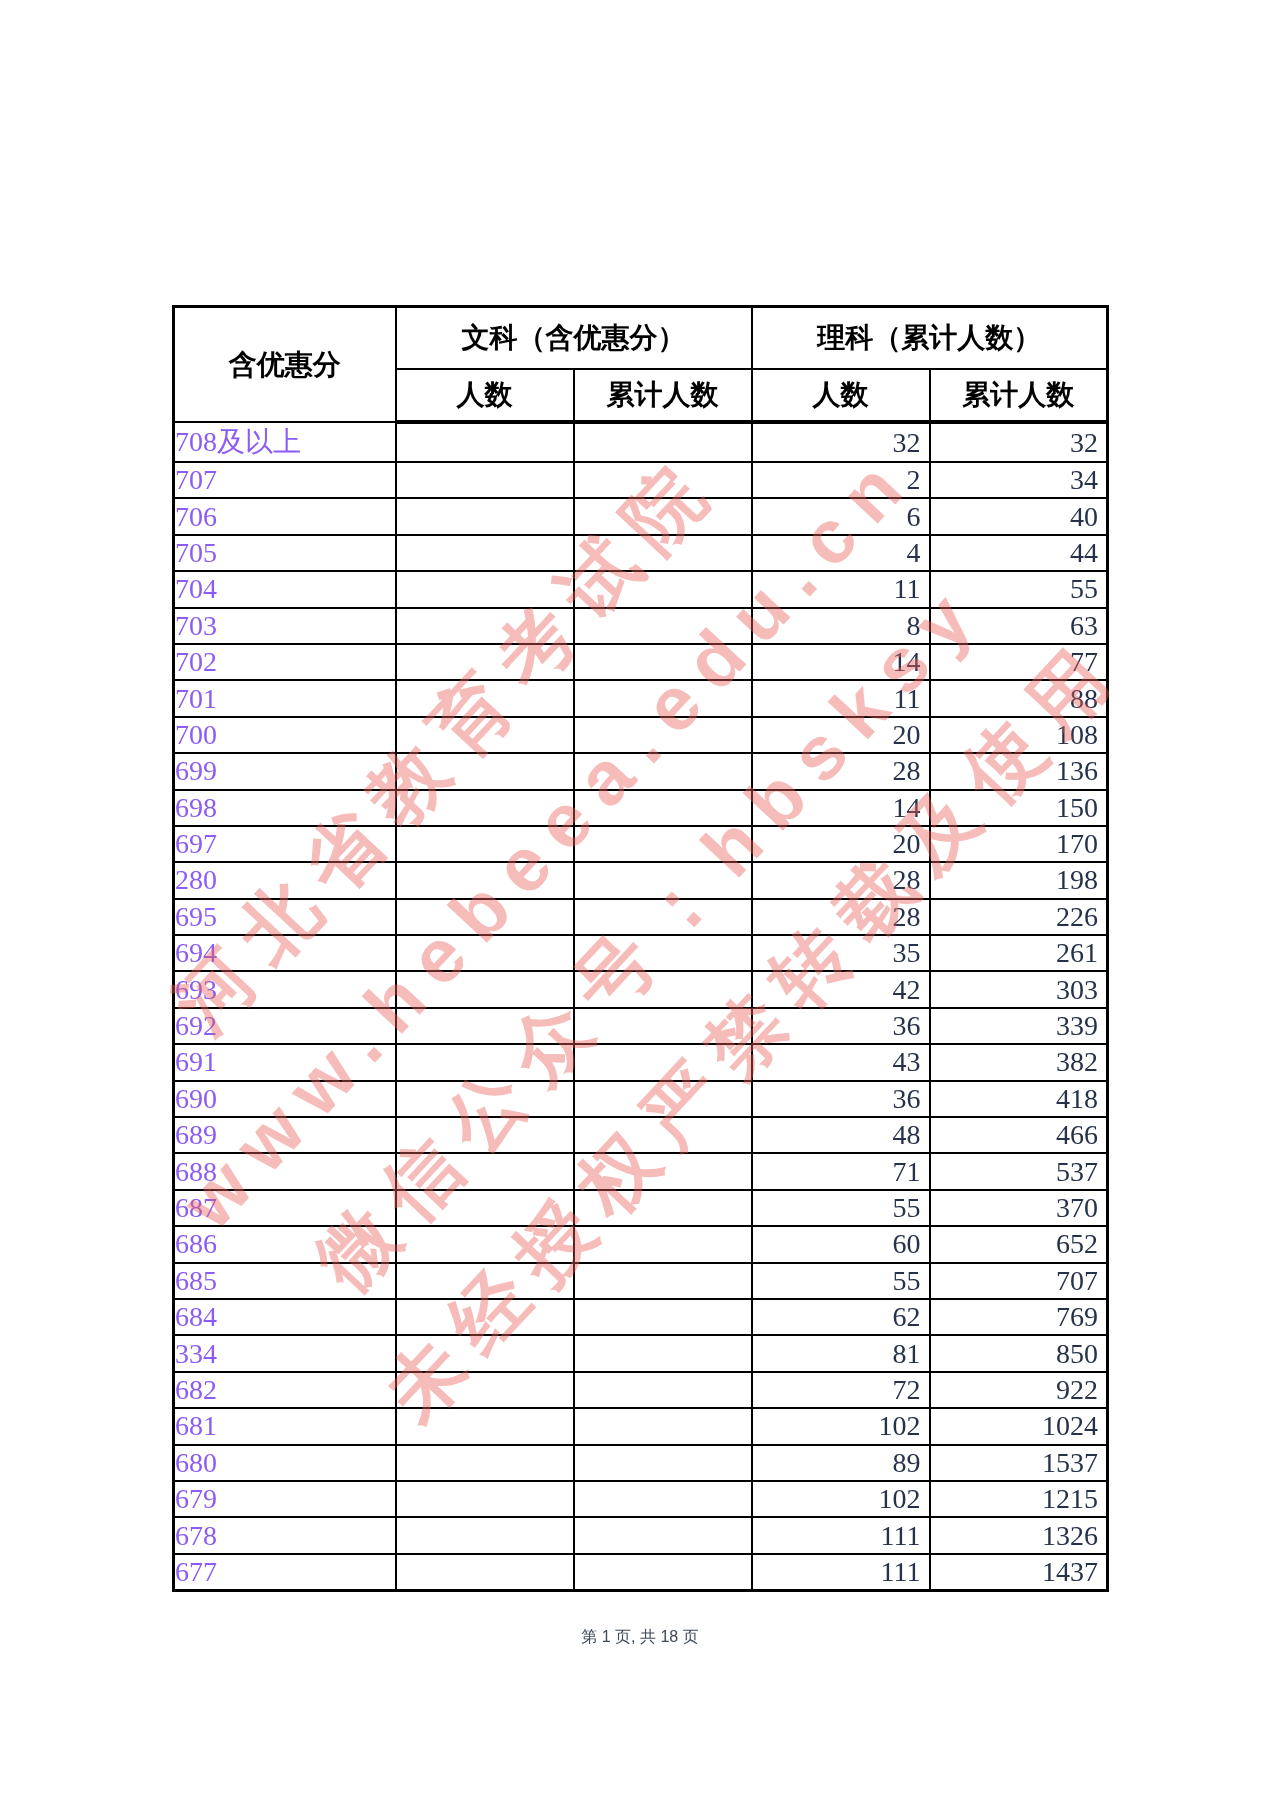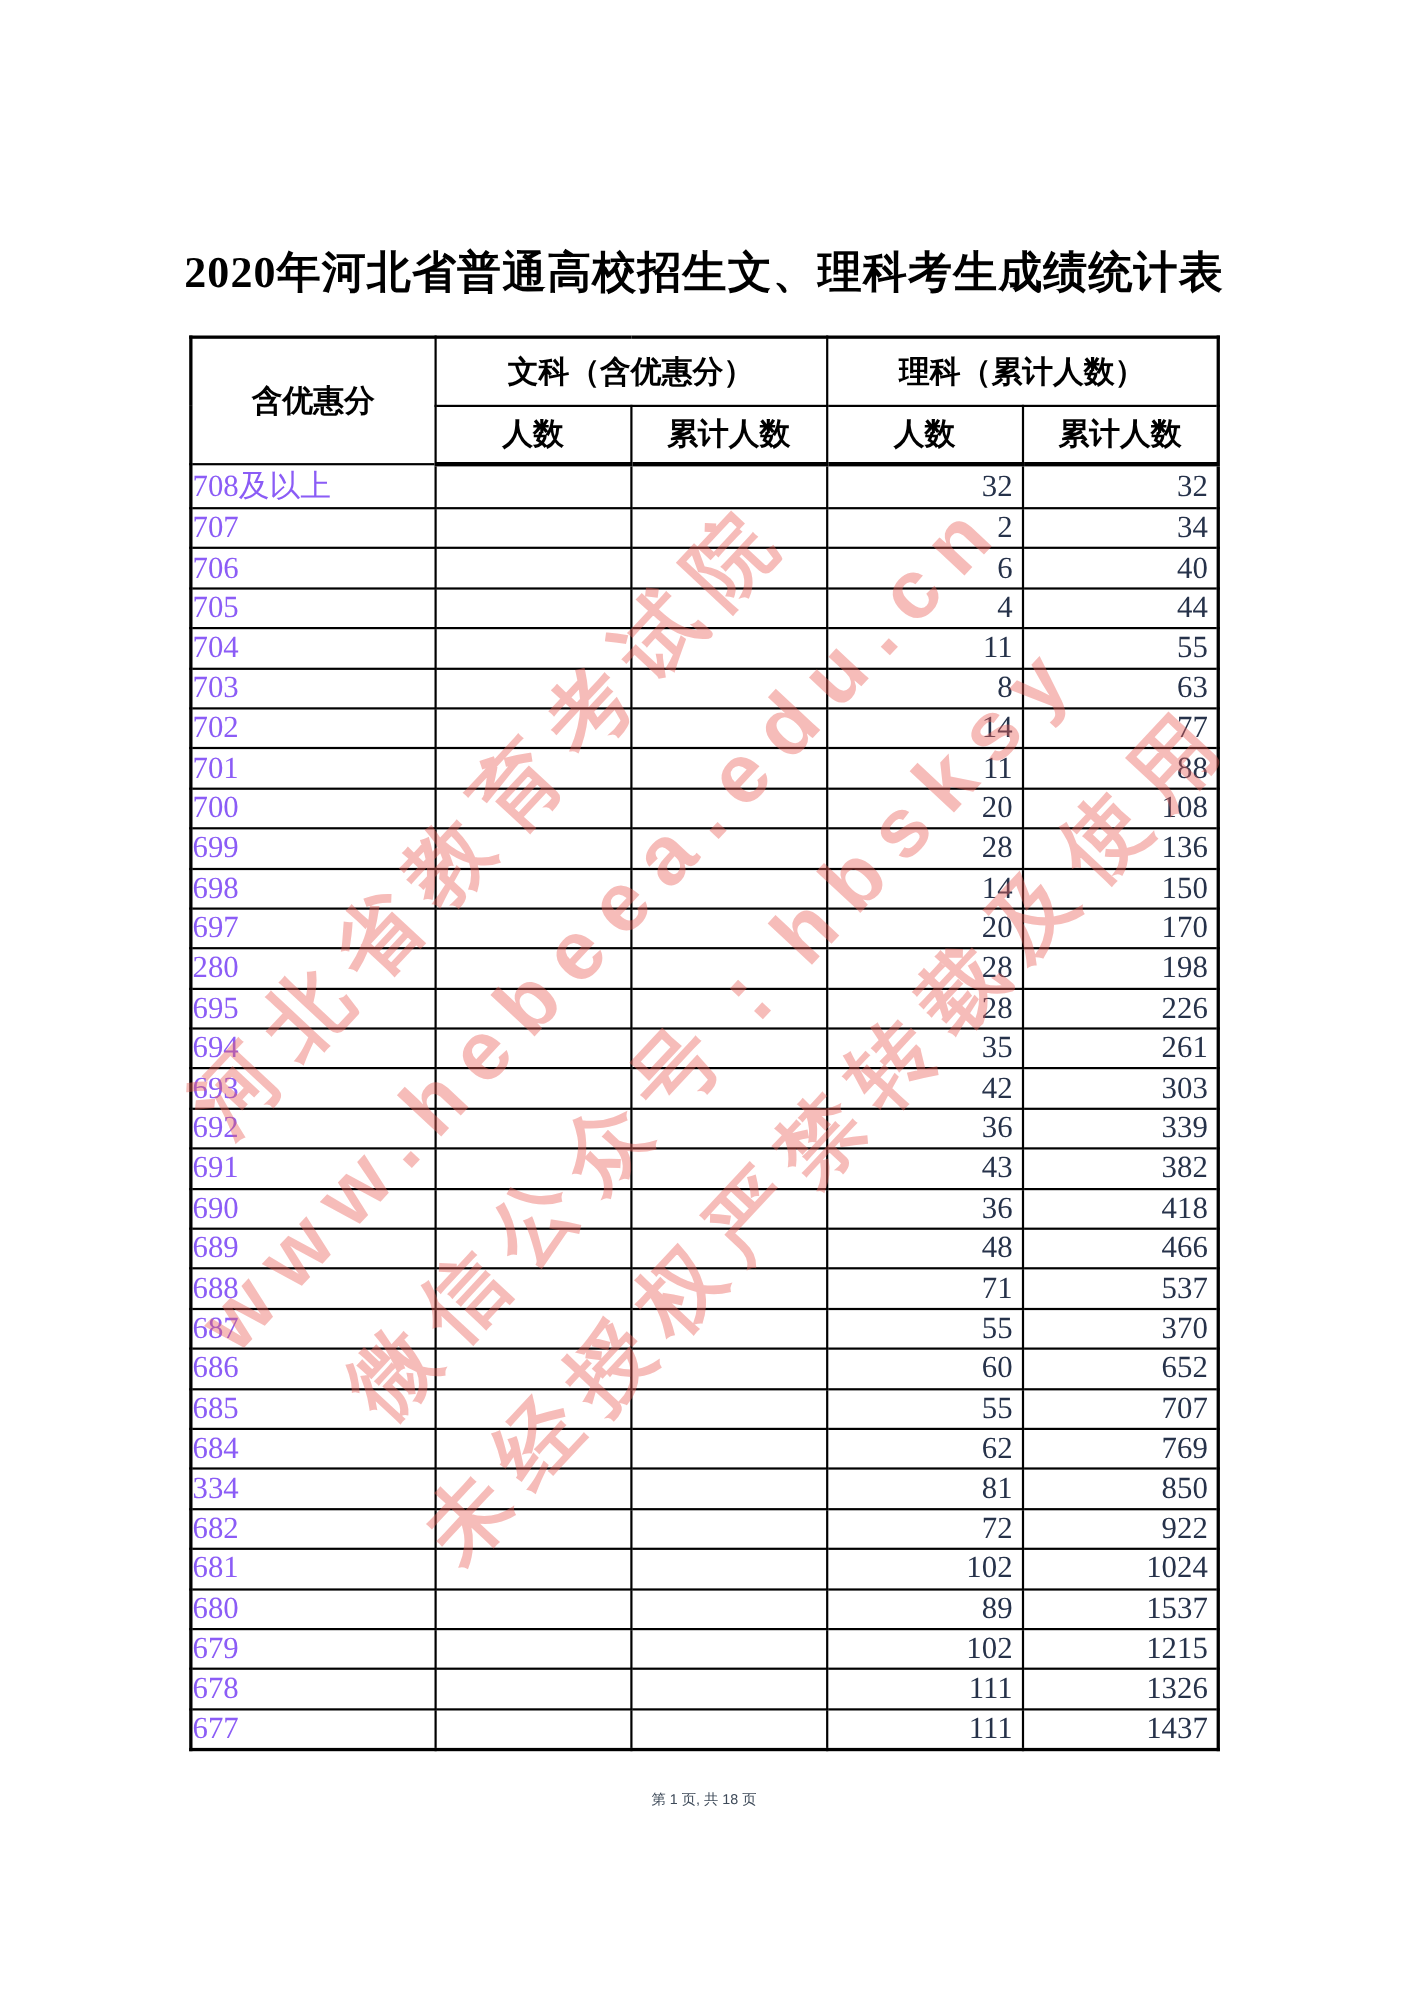--- a/index.html
+++ b/index.html
@@ -42,21 +42,21 @@
     height:34.4px;
     font-size:28px;
     background:transparent;
   }
   td.c-score {text-align:left; color:#8b5cf6;}
   td.c-num {text-align:right; padding-right:8px; color:#26324a;}
   .footer {
     position:absolute;
     top:1627px; left:0; width:100%;
     text-align:center;
-    font-size:13px; color:#3e4a59;
+    font-size:16px; color:#3e4a59;
     font-family:"Liberation Sans","DejaVu Sans",sans-serif;
     z-index:2;
   }
   .watermark {
     position:absolute;
     left:599px; top:887px;
     transform:translate(-50%,-50%) rotate(-47deg);
     text-align:center;
     pointer-events:none;
     z-index:5;
@@ -76,21 +76,20 @@
 
 <div class="page">
 
   <div class="watermark">
     <div class="wm-line">河北省教育考试院</div>
     <div class="wm-line">www.hebeea.edu.cn</div>
     <div class="wm-line">微信公众号：hbsksy</div>
     <div class="wm-line">未经授权严禁转载及使用</div>
   </div>
 
-  <div class="title">2020年河北省普通高校招生文、理科考生成绩统计表</div>
 
   <table class="score-table">
     <colgroup>
       <col style="width:222px">
       <col style="width:178px">
       <col style="width:178px">
       <col style="width:178px">
       <col style="width:178px">
     </colgroup>
     <thead>

